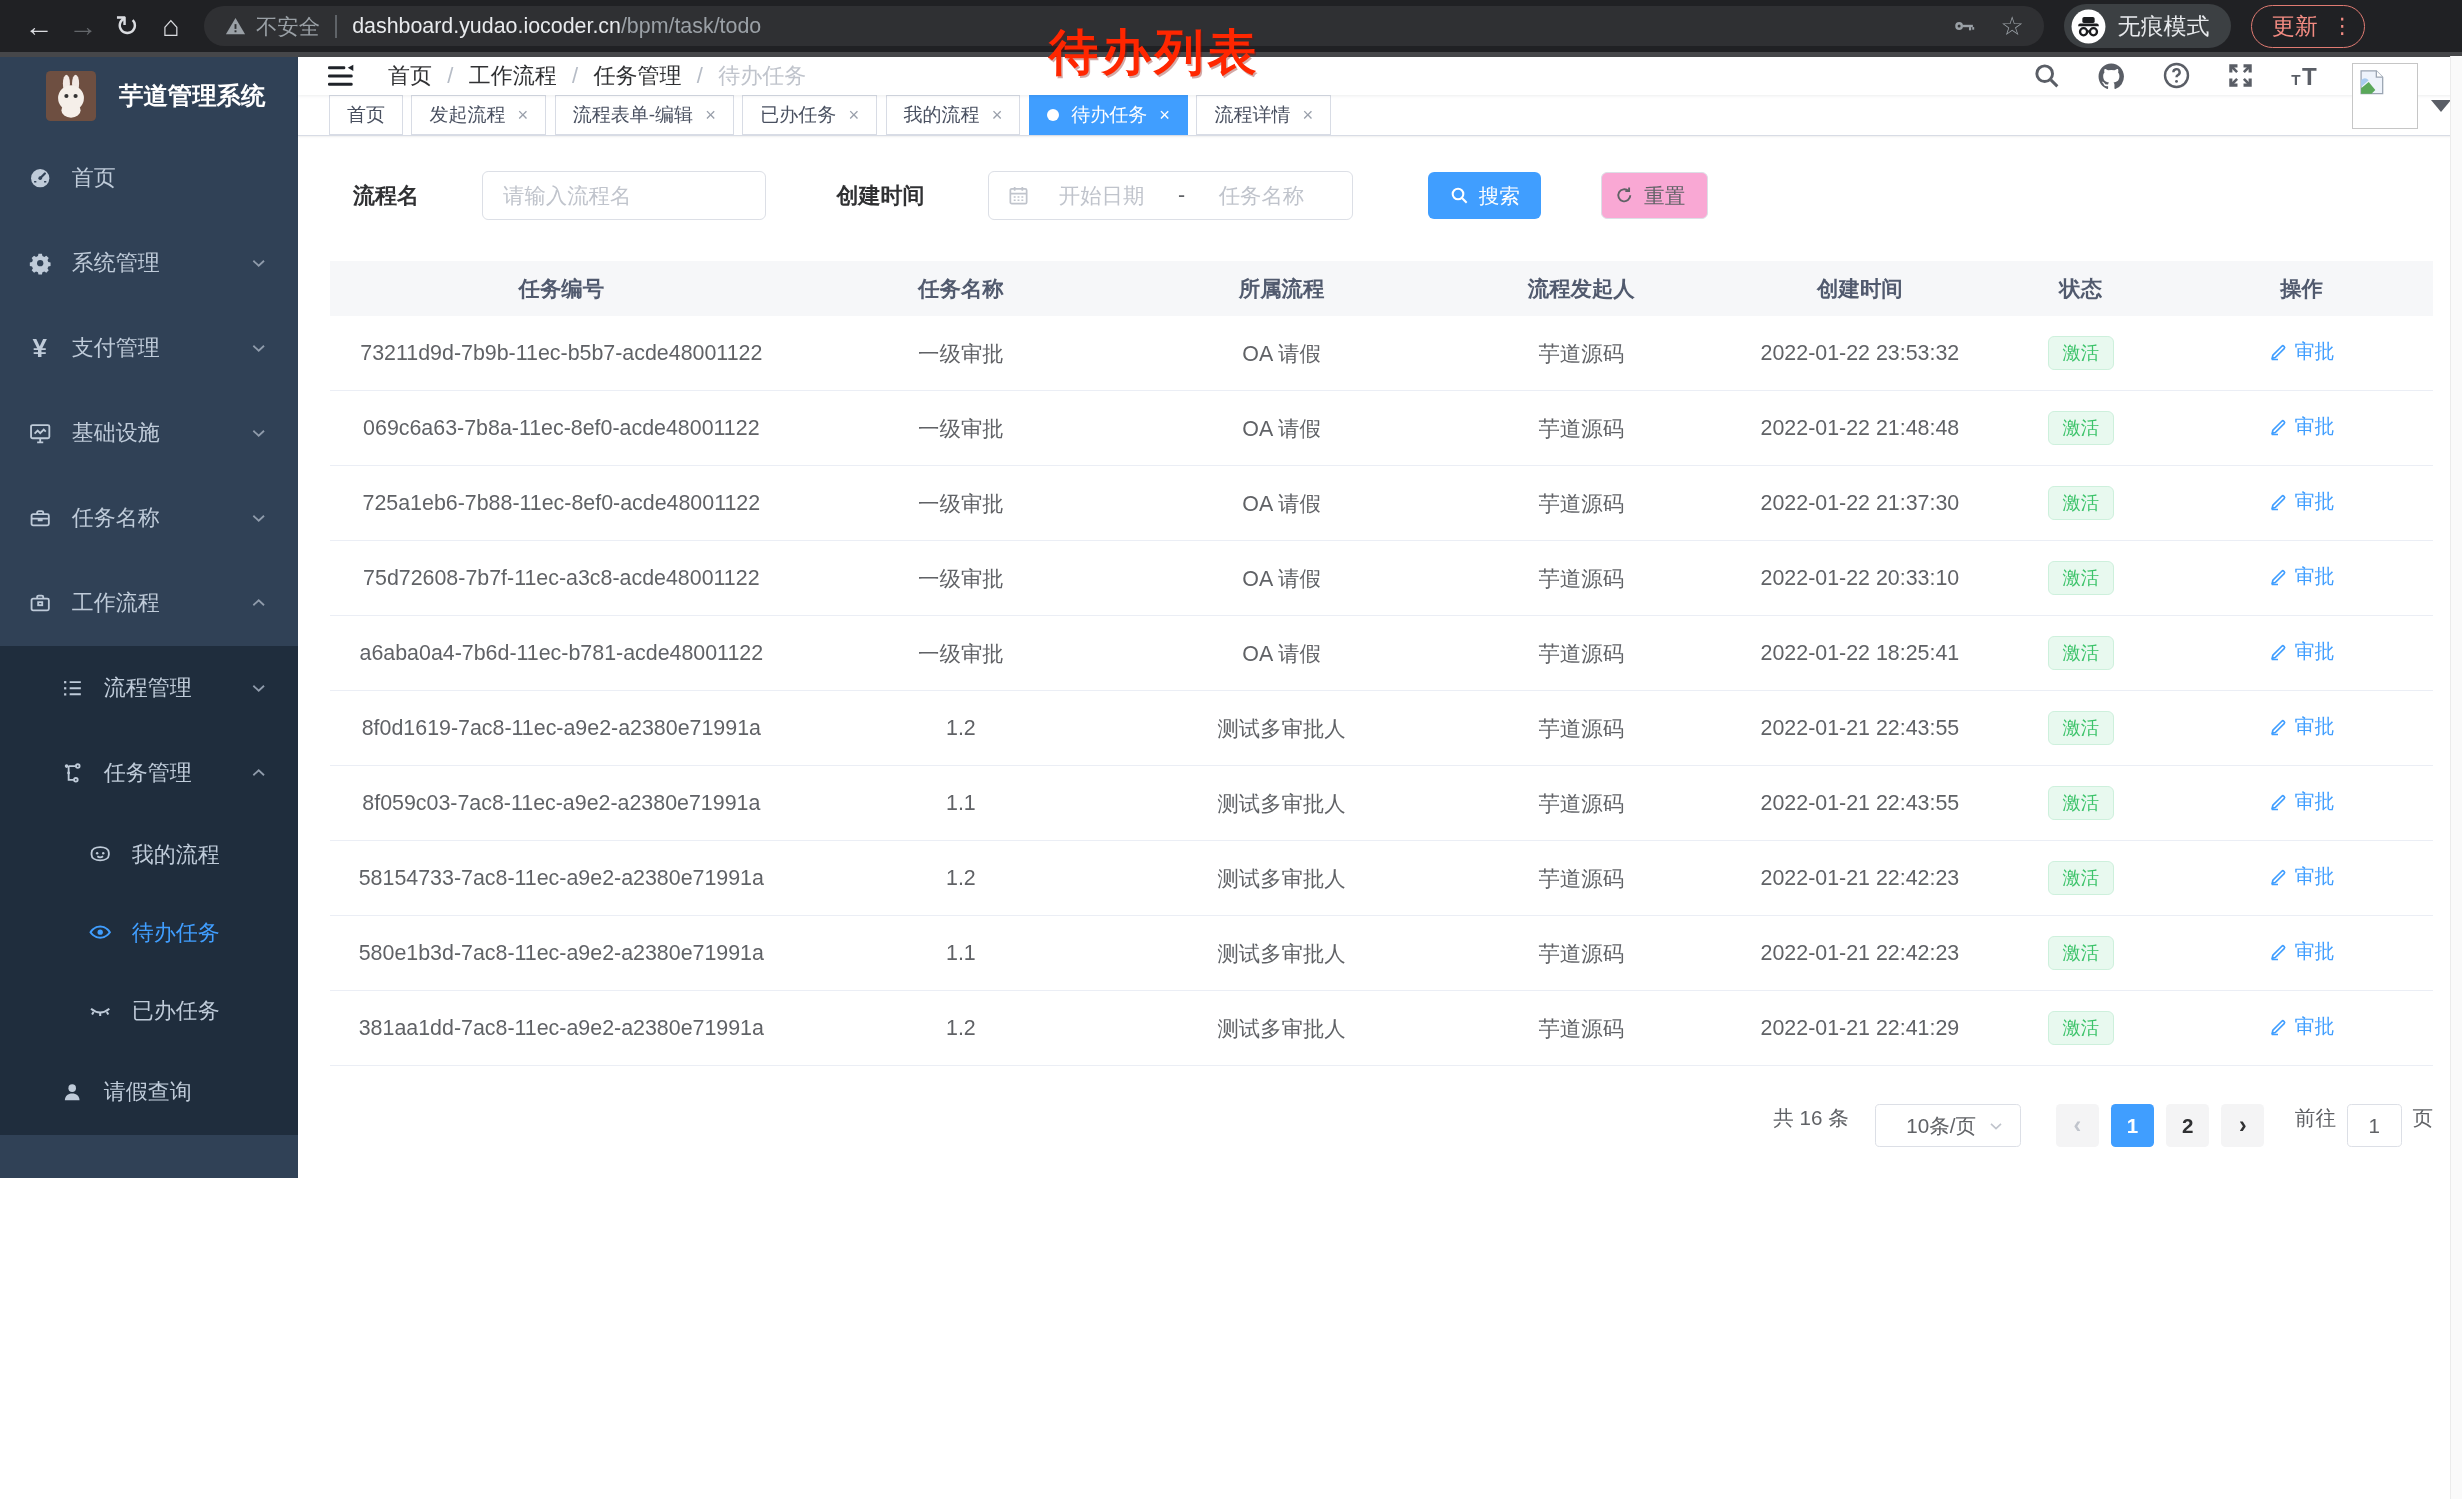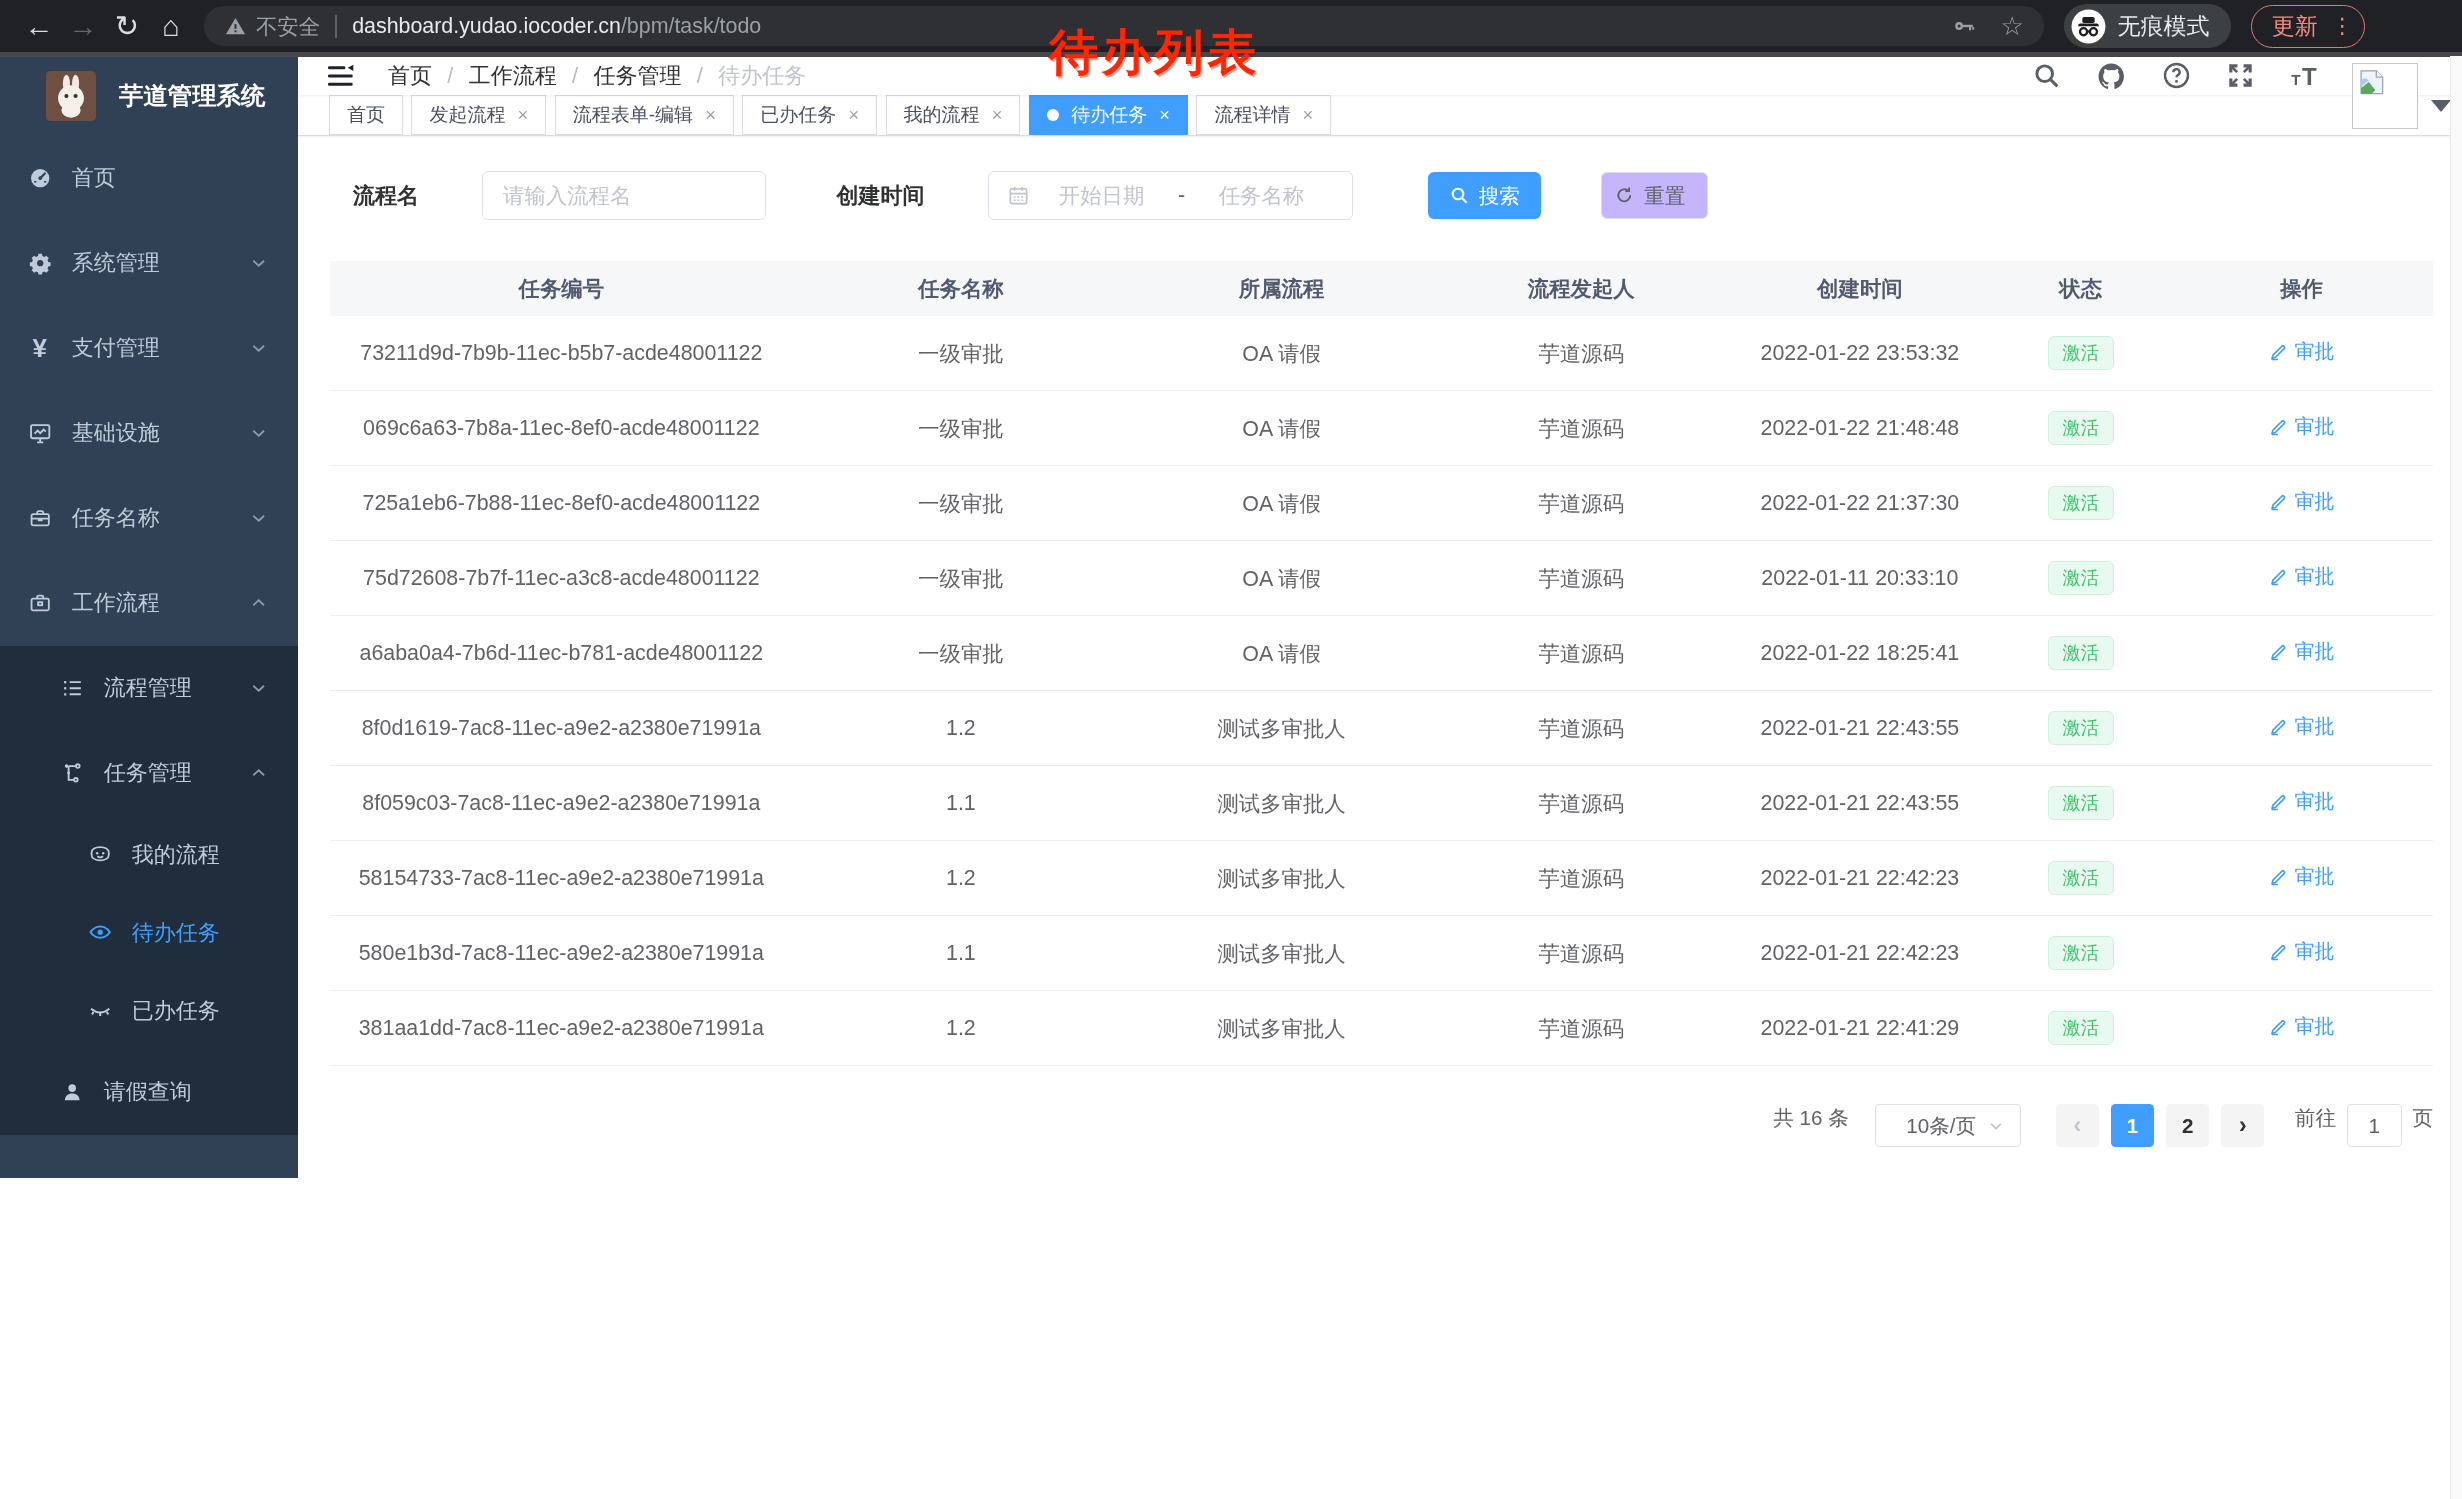--- a/index.html
+++ b/index.html
@@ -82,21 +82,21 @@
   .text-input { width:284px; height:49px; border:0.8px solid #dcdfe6; border-radius:6.1px; margin-left:20px;
     display:flex; align-items:center; padding:0 20px; font-size:21.4px; color:#c0c4cc; background:#fff; }
   .ml36 { margin-left:27.5px; }
   .date-input { width:365px; height:49px; border:0.8px solid #dcdfe6; border-radius:6.1px; margin-left:20px;
     display:flex; align-items:center; padding:0 18.3px; font-size:21.4px; color:#c0c4cc; background:#fff; }
   .date-ph { flex:1; text-align:center; }
   .date-dash { color:#606266; padding:0 4.6px; }
   .btn { height:47px; border-radius:6.1px; display:inline-flex; align-items:center; gap:9.2px; font-size:20.6px;
     padding:0 21.4px; cursor:pointer; white-space:nowrap; }
   .btn-primary { background:#409eff; color:#fff; margin-left:32px; }
-  .btn-plain { background:#c4b5fd; color:#606266; border:0.8px solid #dcdfe6; margin-left:17px;padding-left:12px; }
+  .btn-plain { background:#f9a8d4; color:#606266; border:0.8px solid #dcdfe6; margin-left:17px;padding-left:12px; }
 
   
   .data-table { margin-top:41px; width:100%; }
   .t-header { display:flex; height:55px; align-items:center; background:#f6f7f9; }
   .t-hcell { font-size:21.4px; font-weight:bold; color:#515a6e; text-align:center; }
   .t-row { display:flex; height:75px; align-items:center; border-bottom:0.8px solid #ebeef5; background:#fff; }
   .t-cell { font-size:21.4px; color:#606266; text-align:center; overflow:hidden; white-space:nowrap; }
   .c0{width:22%;} .c1{width:16%;} .c2{width:14.5%;} .c3{width:14%;} .c4{width:12.5%;} .c5{width:8.5%;} .c6{width:12.5%;}
   .badge { display:inline-block; background:#e8f9ef; border:0.8px solid #cdf0dc; border-radius:6.1px;
     color:#3cc36a; font-size:18.3px; padding:6.9px 13.7px; line-height:1; }
@@ -541,21 +541,21 @@
                     </svg>
                   </span>
                   <span>审批</span>
                 </span></div>
             </div>
             <div class="t-row">
               <div class="t-cell c0">75d72608-7b7f-11ec-a3c8-acde48001122</div>
               <div class="t-cell c1">一级审批</div>
               <div class="t-cell c2">OA 请假</div>
               <div class="t-cell c3">芋道源码</div>
-              <div class="t-cell c4">2022-01-11 20:33:10</div>
+              <div class="t-cell c4">2022-01-22 20:33:10</div>
               <div class="t-cell c5"><span class="badge">激活</span></div>
               <div class="t-cell c6"><span class="action-link">
                   <span style="display:flex;">
                     <svg viewBox="0 0 24 24" width="20" height="20" fill="none" stroke="#409eff" stroke-width="2">
                       <path d="M5 19.5l.9-3.7L16.6 5.1a1.7 1.7 0 0 1 2.4 0l.4.4a1.7 1.7 0 0 1 0 2.4L8.7 18.6z"></path>
                       <path d="M4.5 21h7.5" stroke-width="1.8"></path>
                     </svg>
                   </span>
                   <span>审批</span>
                 </span></div>

